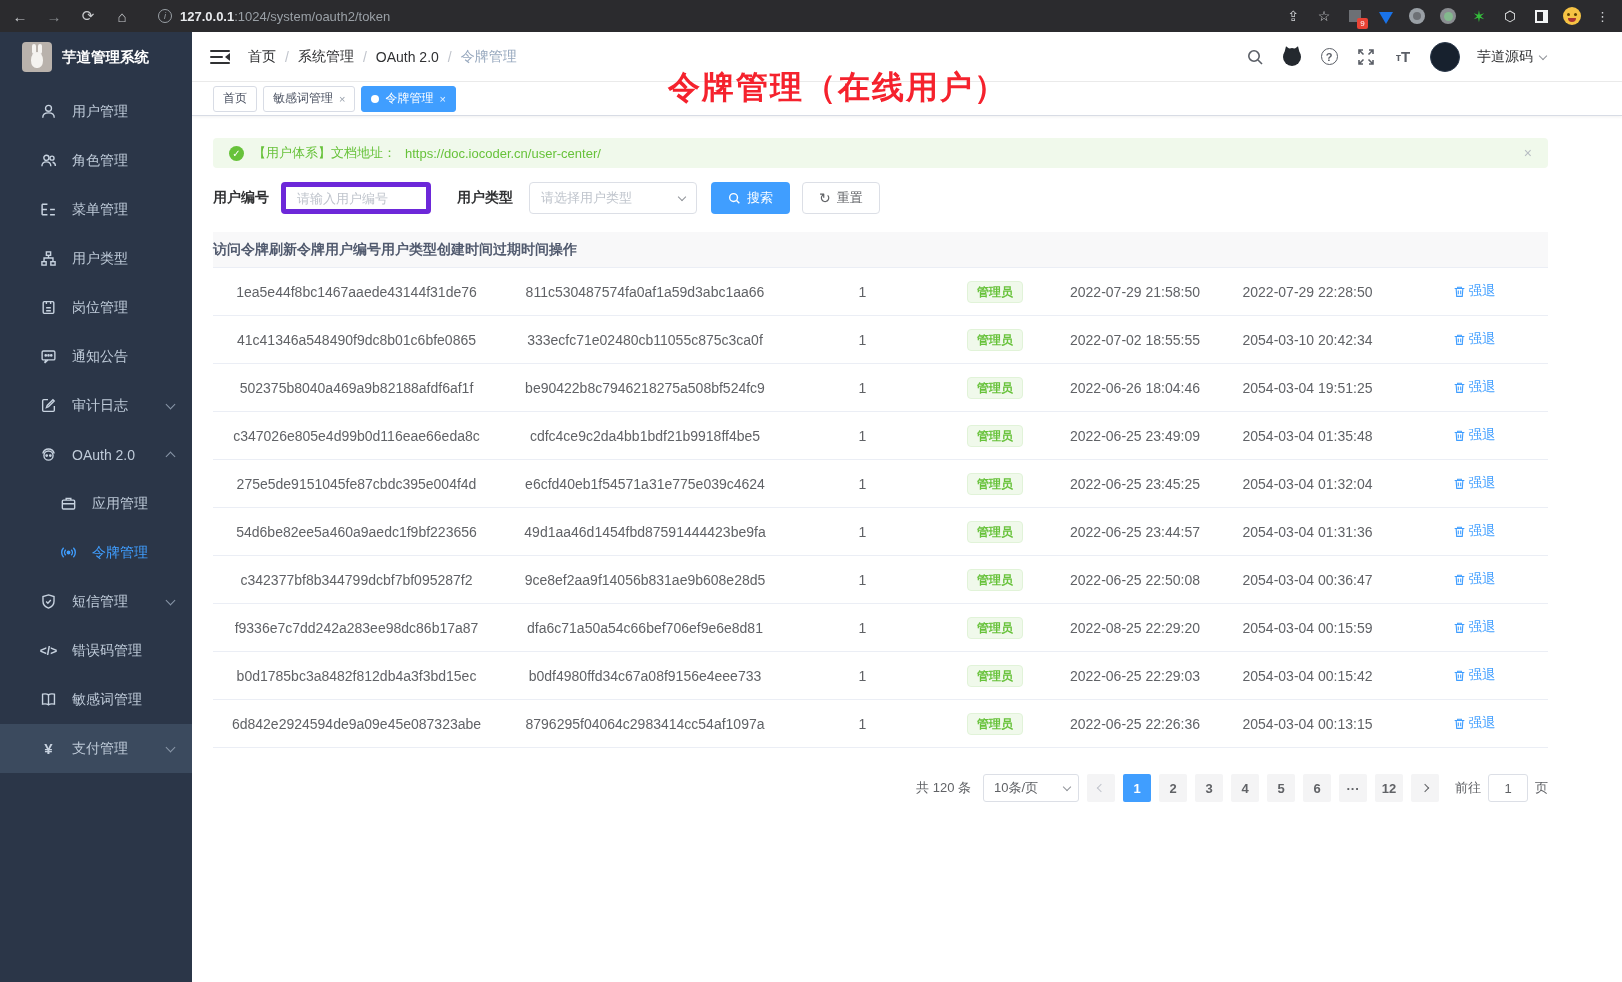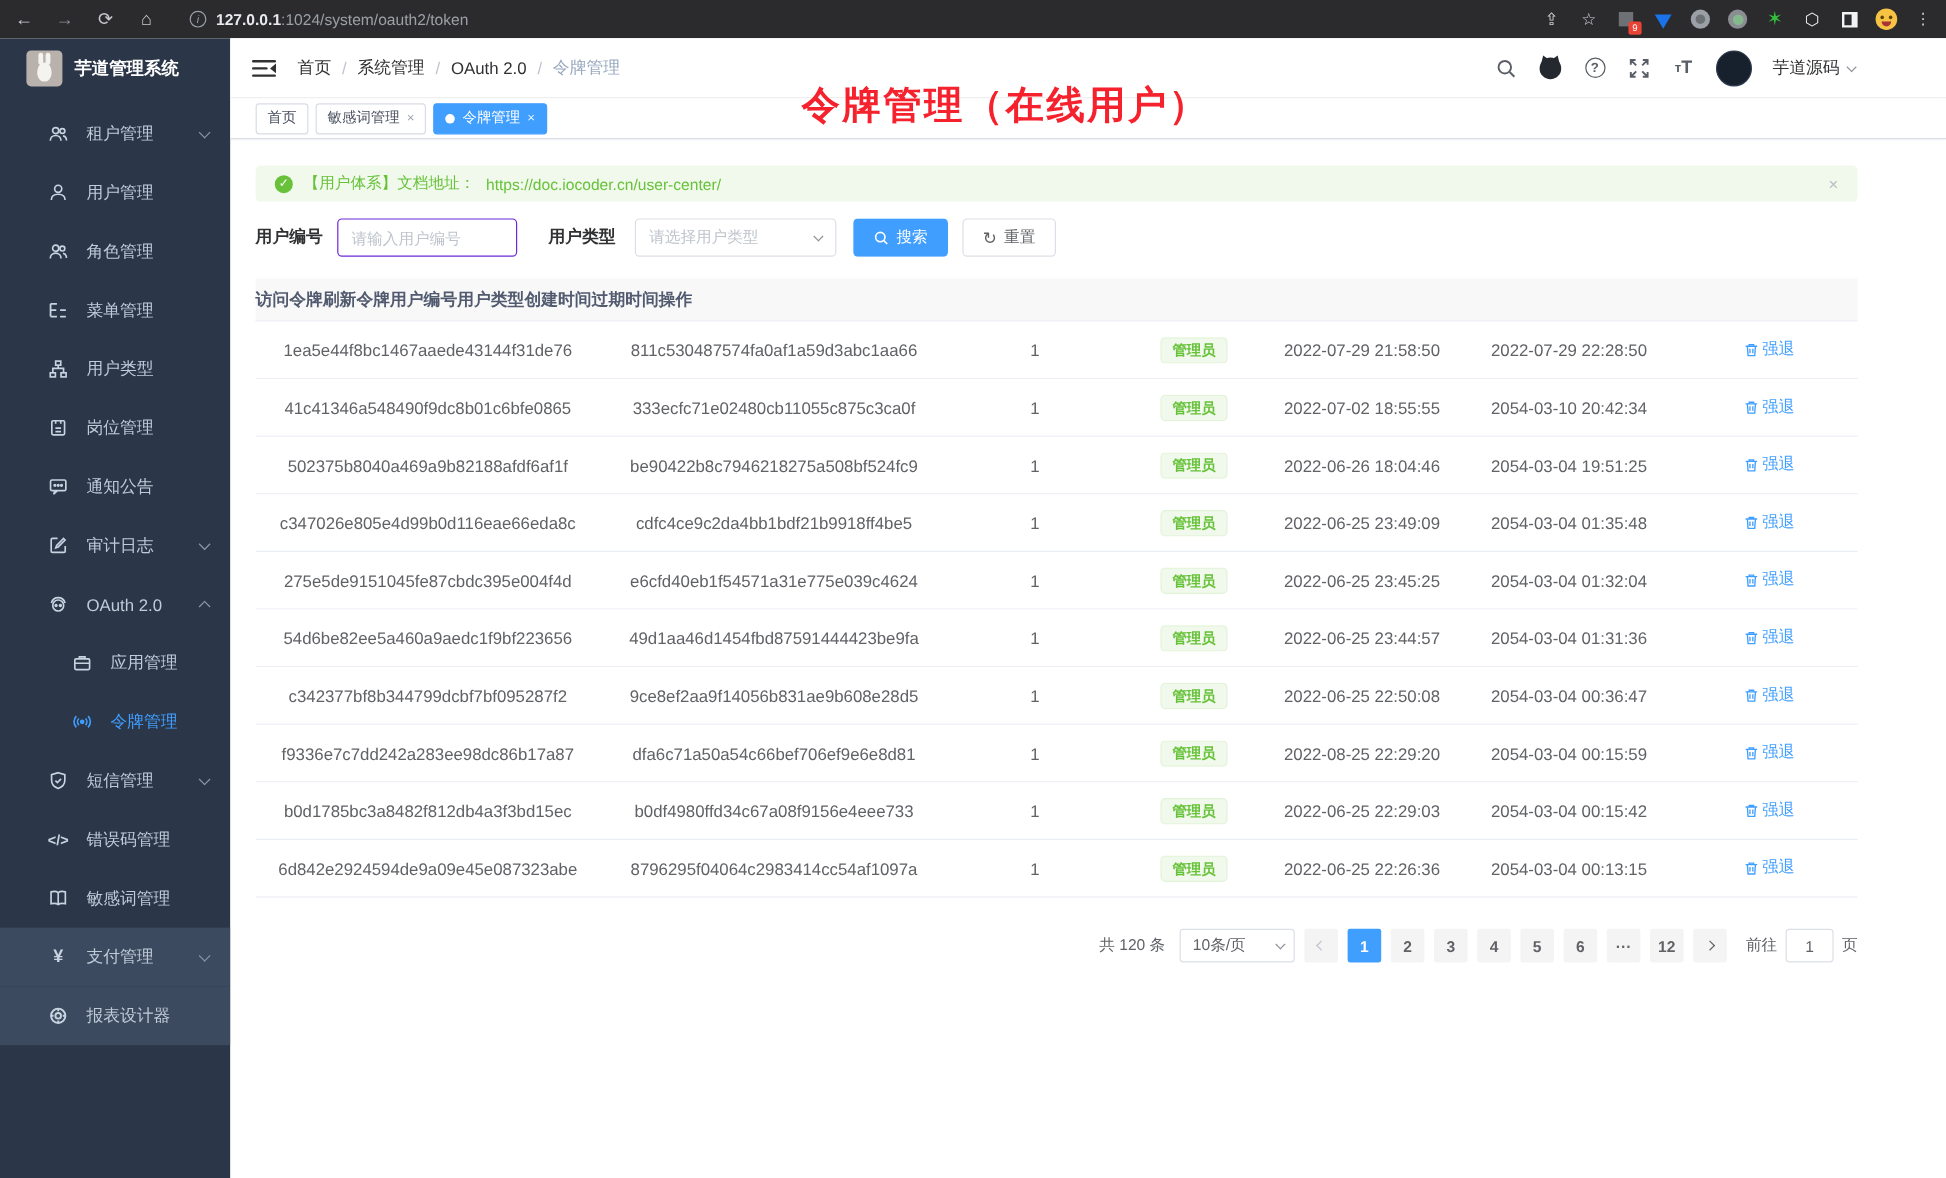--- a/index.html
+++ b/index.html
@@ -95,21 +95,21 @@
 
   .alert { height:30px; background:#f0f9eb; border-radius:4px; display:flex; align-items:center; gap:9px; padding:0 16px; }
   .alert-check { width:15px; height:15px; border-radius:50%; background:#67c23a; color:#fff; font-size:10px;
     display:flex; align-items:center; justify-content:center; flex-shrink:0; }
   .alert-text { color:#67c23a; font-size:13px; }
   .alert-link { color:#67c23a; font-size:13px; cursor:pointer; }
   .alert-close { margin-left:auto; color:#b7bdc3; font-size:14px; cursor:pointer; }
 
   .filters { display:flex; align-items:center; margin-top:14px; gap:10px; }
   .flabel { font-size:14px; font-weight:700; color:#303133; margin-right:2px; }
-  .finput { width:150px; height:32px; border:1px solid #6d28d9; border-radius:4px; padding:0 11px; font-size:13px;
+  .finput { width:150px; height:32px; border:5px solid #6d28d9; border-radius:4px; padding:0 11px; font-size:13px;
     color:#606266; background:#fff; outline:none; font-family:inherit; }
   .finput::placeholder { color:#bfc4cc; }
   .fselect { width:168px; height:32px; border:1px solid #dcdfe6; border-radius:4px; padding:0 11px; font-size:13px;
     color:#bfc4cc; background:#fff; display:flex; align-items:center; cursor:pointer; margin-left:4px;justify-content:space-between; }
   .fselect .chev-g { margin-left:auto; }
   .fl2 { margin-left:16px; }
   .btn { height:32px; border-radius:4px; font-size:13px; display:flex; align-items:center; gap:6px; padding:0 16px; cursor:pointer; border:1px solid transparent; }
   .btn-primary { background:#409eff; color:#fff; margin-left:4px; }
   .btn-plain { background:#fff; color:#606266; border-color:#dcdfe6; margin-left:2px; }
   .btn svg { width:13px; height:13px; }
@@ -190,32 +190,20 @@
 
   <aside class="sidebar">
     <div class="logo-bar">
       <span class="logo-img"></span>
       <span class="logo-title">芋道管理系统</span>
     </div>
     <nav class="menu">
       <div class="mi">
         <span class="ic">
             <svg viewBox="0 0 16 16" fill="none" stroke="currentColor" stroke-width="1.3">
-              <circle cx="6" cy="5.5" r="2.4"></circle>
-              <path d="M1.8 13.5c0-2.6 1.9-4.2 4.2-4.2s4.2 1.6 4.2 4.2"></path>
-              <circle cx="11.3" cy="5.8" r="1.9"></circle>
-              <path d="M11.8 9.6c1.7.3 2.7 1.7 2.7 3.6"></path>
-            </svg>
-          </span>
-        <span class="lbl">租户管理</span>
-          <span class="chev down"></span>
-      </div>
-      <div class="mi">
-        <span class="ic">
-            <svg viewBox="0 0 16 16" fill="none" stroke="currentColor" stroke-width="1.3">
               <circle cx="8" cy="5" r="2.8"></circle>
               <path d="M2.6 13.8c0-3 2.4-4.5 5.4-4.5s5.4 1.5 5.4 4.5"></path>
             </svg>
           </span>
         <span class="lbl">用户管理</span>
       </div>
       <div class="mi">
         <span class="ic">
             <svg viewBox="0 0 16 16" fill="none" stroke="currentColor" stroke-width="1.3">
               <circle cx="6" cy="5.5" r="2.4"></circle>
@@ -330,30 +318,20 @@
             </svg>
           </span>
         <span class="lbl">敏感词管理</span>
       </div>
       <div class="mi light">
         <span class="ic">
             <span class="ictxt" style="font-size:15px;">¥</span>
           </span>
         <span class="lbl">支付管理</span>
           <span class="chev down"></span>
-      </div>
-      <div class="mi light">
-        <span class="ic">
-            <svg viewBox="0 0 16 16" fill="none" stroke="currentColor" stroke-width="1.5">
-              <circle cx="8" cy="8" r="5.6"></circle>
-              <circle cx="8" cy="8" r="2.2"></circle>
-              <path d="M8 2.4v2M8 11.6v2M2.4 8h2M11.6 8h2"></path>
-            </svg>
-          </span>
-        <span class="lbl">报表设计器</span>
       </div>
     </nav>
   </aside>
 
   <div class="main">
     <div class="annotation">令牌管理（在线用户）</div>
 
     <div class="topbar">
       <div class="hamburger">
           <span class="hb1"></span>

